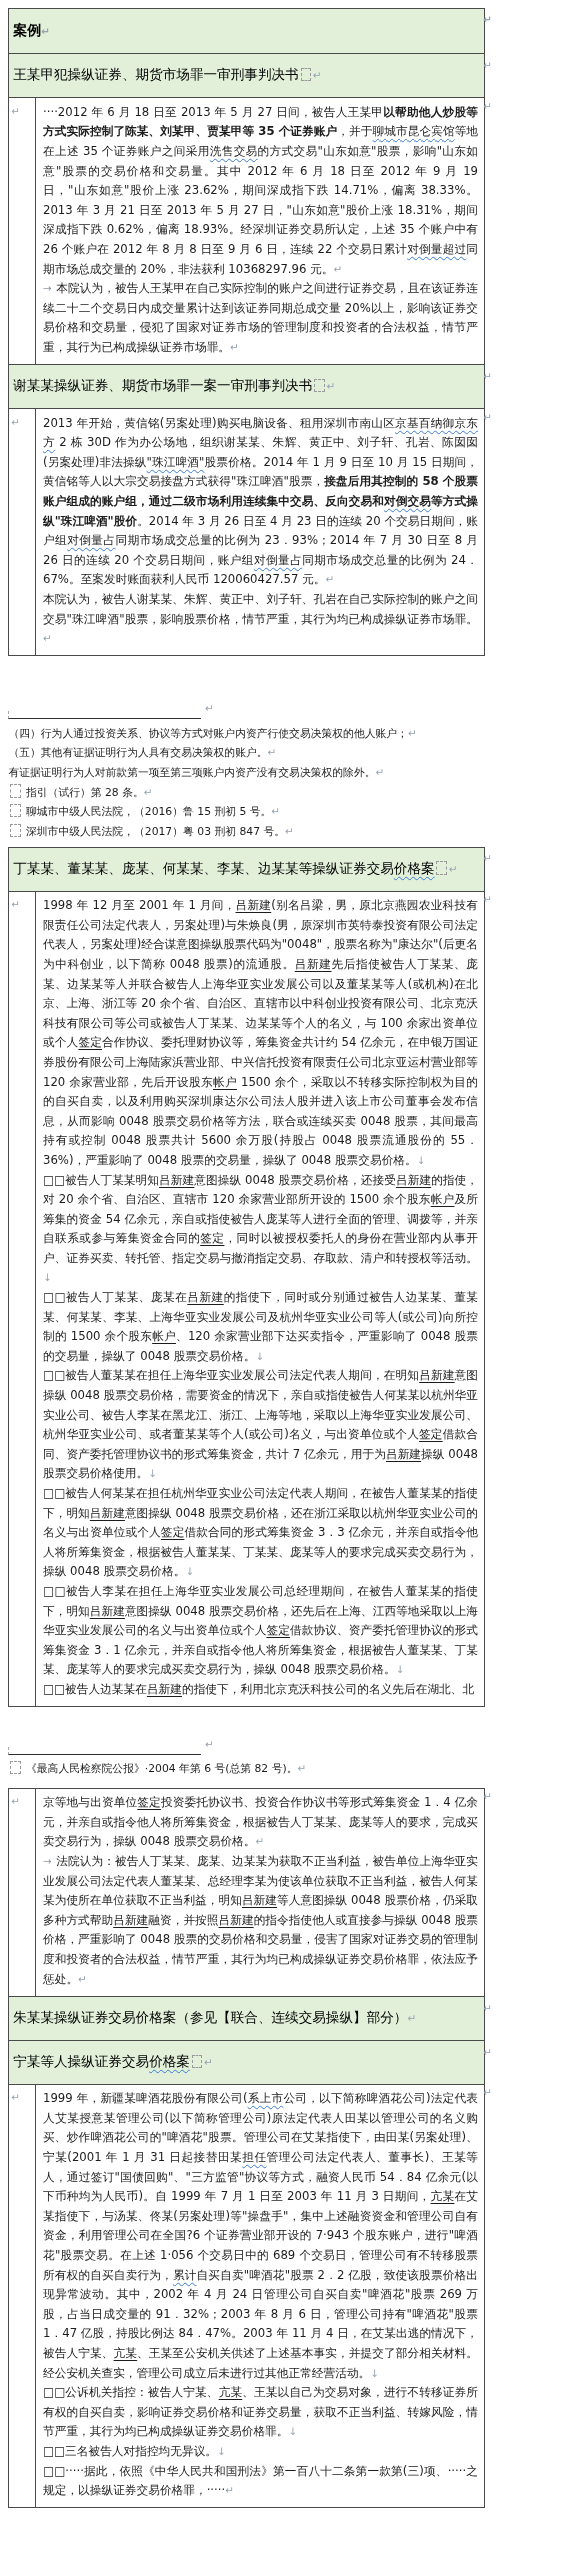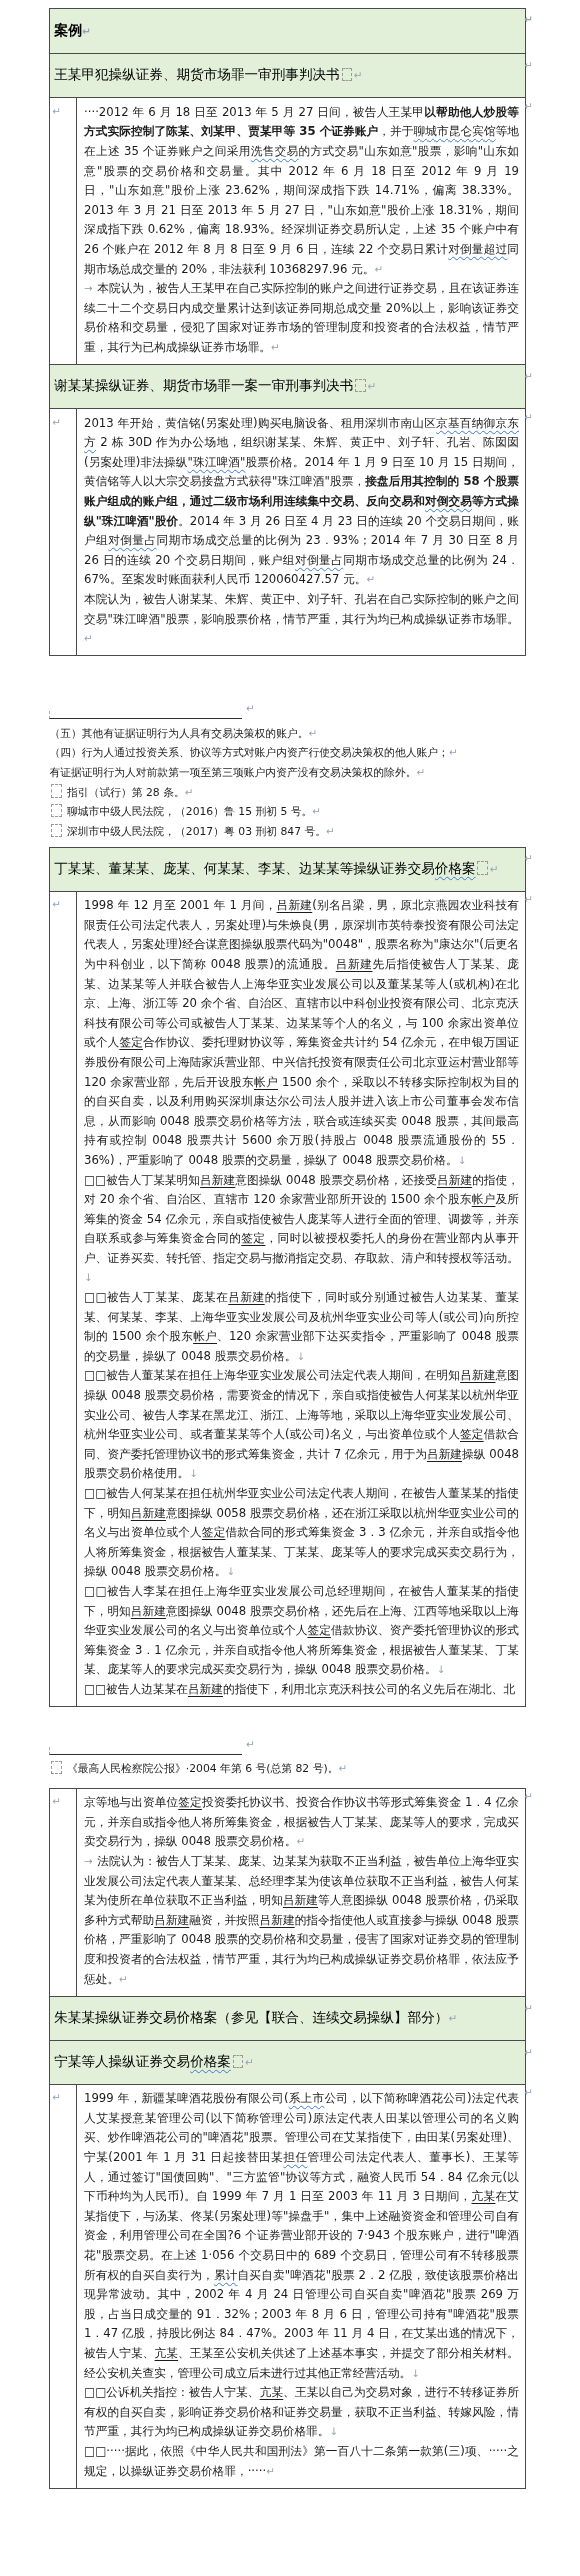--- a/index.html
+++ b/index.html
@@ -1,20 +1,20 @@
 <!DOCTYPE html>
 <html style="font-size:15px"><head>
 <meta charset="utf-8">
 <style>
   html,body{margin:0;padding:0;}
   body{
     width:581px;height:2576px;overflow:hidden;background:#ffffff;
     font-family:"DejaVu Sans","Liberation Sans",sans-serif;
   }
-  .page{position:relative;box-sizing:border-box;width:493px;padding:7.5px 8.4px 0 7.5px;margin-left:41px;}
+  .page{position:relative;box-sizing:border-box;width:493px;padding:7.5px 8.4px 0 7.5px;}
   .doc-table{border:0.9px solid #4a4a4a;background:#fff;}
   .trow{position:relative;border-bottom:0.9px solid #4a4a4a;}
   .trow:last-child{border-bottom:none;}
   .trow.title{background:#e2efd9;display:block;padding:11.2px 5.6px 11.2px 4.7px;
     font-size:13.6px;color:#000;line-height:19.6px;}
   .trow.title.big{font-weight:bold;font-size:14px;padding:12px 5.6px 12px 4.7px;}
   .trow.body{display:flex;background:#fff;}
   .cell-left{flex:0 0 27px;border-right:0.9px solid #4a4a4a;padding:2.8px 0 0 2.8px;box-sizing:border-box;}
   .cell-text{flex:1;padding:4.7px 5.6px 6.5px 7.5px;font-size:11.7px;line-height:19.6px;
     text-align:justify;color:#1c1c1c;}
@@ -59,38 +59,38 @@
         <div class="cell-text">
           <p><span>2013 年开始，黄信铭(另案处理)购买电脑设备、租用深圳市南山区</span><span class="wb">京基百纳御京东方</span><span> 2 栋 30D 作为办公场地，组织谢某某、朱辉、黄正中、刘子轩、孔岩、陈囡囡(另案处理)非法操纵</span><span class="wb">"珠江啤酒"</span><span>股票价格。2014 年 1 月 9 日至 10 月 15 日期间，黄信铭等人以大宗交易接盘方式获得"珠江啤酒"股票，</span><span class="b">接盘后用其控制的 58 个股票账户组成的账户组，通过二级市场利用连续集中交易、反向交易和</span><span class="bwb">对倒交易</span><span class="b">等方式操纵"珠江啤酒"股价</span><span>。2014 年 3 月 26 日至 4 月 23 日的连续 20 个交易日期间，账户组</span><span class="wb">对倒量占</span><span>同期市场成交总量的比例为 23．93%；2014 年 7 月 30 日至 8 月 26 日的连续 20 个交易日期间，账户组</span><span class="wb">对倒量占</span><span>同期市场成交总量的比例为 24．67%。至案发时账面获利人民币 120060427.57 元。</span><span class="fmark">↵</span></p>
           <p><span>本院认为，被告人谢某某、朱辉、黄正中、刘子轩、孔岩在自己实际控制的账户之间交易"珠江啤酒"股票，影响股票价格，情节严重，其行为均已构成操纵证券市场罪。</span><span class="fmark">↵</span></p>
         </div>
         <span class="eor">↵</span>
       </div>
     </div>
     <div class="spacer" style="height: 43px;"></div>
     <div class="fnblock">
       <div class="fnsep-wrap"><span class="fnsep"></span><span class="fmark">↵</span></div>
+      <div class="fnline"><span>（四）行为人通过投资关系、协议等方式对账户内资产行使交易决策权的他人账户；</span><span class="fmark">↵</span></div>
       <div class="fnline"><span>（五）其他有证据证明行为人具有交易决策权的账户。</span><span class="fmark">↵</span></div>
-      <div class="fnline"><span>（四）行为人通过投资关系、协议等方式对账户内资产行使交易决策权的他人账户；</span><span class="fmark">↵</span></div>
       <div class="fnline"><span>有证据证明行为人对前款第一项至第三项账户内资产没有交易决策权的除外。</span><span class="fmark">↵</span></div>
       <div class="fnline"><span class="refbox"></span><span> 指引（试行）第 28 条。</span><span class="fmark">↵</span></div>
       <div class="fnline"><span class="refbox"></span><span> 聊城市中级人民法院，（2016）鲁 15 刑初 5 号。</span><span class="fmark">↵</span></div>
       <div class="fnline"><span class="refbox"></span><span> 深圳市中级人民法院，（2017）粤 03 刑初 847 号。</span><span class="fmark">↵</span></div>
     </div>
     <div class="spacer" style="height: 4.7px;"></div>
     <div class="doc-table">
       <div class="trow title"><span>丁某某、董某某、庞某、何某某、李某、边某某等操纵证券交易</span><span class="wb">价格案</span><span class="refbox"></span><span class="fmark">↵</span><span class="eor">↵</span></div>
       <div class="trow body">
         <div class="cell-left"><span class="fmark">↵</span></div>
         <div class="cell-text">
           <p><span>1998 年 12 月至 2001 年 1 月间，</span><span class="wr">吕新建</span><span>(别名吕梁，男，原北京燕园农业科技有限责任公司法定代表人，另案处理)与朱焕良(男，原深圳市英特泰投资有限公司法定代表人，另案处理)经合谋意图操纵股票代码为"0048"，股票名称为"康达尔"(后更名为中科创业，以下简称 0048 股票)的流通股。</span><span class="wr">吕新建</span><span>先后指使被告人丁某某、庞某、边某某等人并联合被告人上海华亚实业发展公司以及董某某等人(或机构)在北京、上海、浙江等 20 余个省、自治区、直辖市以中科创业投资有限公司、北京克沃科技有限公司等公司或被告人丁某某、边某某等个人的名义，与 100 余家出资单位或个人</span><span class="wr">签定</span><span>合作协议、委托理财协议等，筹集资金共计约 54 亿余元，在申银万国证券股份有限公司上海陆家浜营业部、中兴信托投资有限责任公司北京亚运村营业部等 120 余家营业部，先后开设股东</span><span class="wr">帐户</span><span> 1500 余个，采取以不转移实际控制权为目的的自买自卖，以及利用购买深圳康达尔公司法人股并进入该上市公司董事会发布信息，从而影响 0048 股票交易价格等方法，联合或连续买卖 0048 股票，其间最高持有或控制 0048 股票共计 5600 余万股(持股占 0048 股票流通股份的 55．36%)，严重影响了 0048 股票的交易量，操纵了 0048 股票交易价格。</span><span class="fmark">↓</span></p>
           <p><span>□□被告人丁某某明知</span><span class="wr">吕新建</span><span>意图操纵 0048 股票交易价格，还接受</span><span class="wr">吕新建</span><span>的指使，对 20 余个省、自治区、直辖市 120 余家营业部所开设的 1500 余个股东</span><span class="wr">帐户</span><span>及所筹集的资金 54 亿余元，亲自或指使被告人庞某等人进行全面的管理、调拨等，并亲自联系或参与筹集资金合同的</span><span class="wr">签定</span><span>，同时以被授权委托人的身份在营业部内从事开户、证券买卖、转托管、指定交易与撤消指定交易、存取款、清户和转授权等活动。</span><span class="fmark">↓</span></p>
           <p><span>□□被告人丁某某、庞某在</span><span class="wr">吕新建</span><span>的指使下，同时或分别通过被告人边某某、董某某、何某某、李某、上海华亚实业发展公司及杭州华亚实业公司等人(或公司)向所控制的 1500 余个股东</span><span class="wr">帐户</span><span>、120 余家营业部下达买卖指令，严重影响了 0048 股票的交易量，操纵了 0048 股票交易价格。</span><span class="fmark">↓</span></p>
           <p><span>□□被告人董某某在担任上海华亚实业发展公司法定代表人期间，在明知</span><span class="wr">吕新建</span><span>意图操纵 0048 股票交易价格，需要资金的情况下，亲自或指使被告人何某某以杭州华亚实业公司、被告人李某在黑龙江、浙江、上海等地，采取以上海华亚实业发展公司、杭州华亚实业公司、或者董某某等个人(或公司)名义，与出资单位或个人</span><span class="wr">签定</span><span>借款合同、资产委托管理协议书的形式筹集资金，共计 7 亿余元，用于为</span><span class="wr">吕新建</span><span>操纵 0048 股票交易价格使用。</span><span class="fmark">↓</span></p>
-          <p><span>□□被告人何某某在担任杭州华亚实业公司法定代表人期间，在被告人董某某的指使下，明知</span><span class="wr">吕新建</span><span>意图操纵 0058 股票交易价格，还在浙江采取以杭州华亚实业公司的名义与出资单位或个人</span><span class="wr">签定</span><span>借款合同的形式筹集资金 3．3 亿余元，并亲自或指令他人将所筹集资金，根据被告人董某某、丁某某、庞某等人的要求完成买卖交易行为，操纵 0048 股票交易价格。</span><span class="fmark">↓</span></p>
+          <p><span>□□被告人何某某在担任杭州华亚实业公司法定代表人期间，在被告人董某某的指使下，明知</span><span class="wr">吕新建</span><span>意图操纵 0048 股票交易价格，还在浙江采取以杭州华亚实业公司的名义与出资单位或个人</span><span class="wr">签定</span><span>借款合同的形式筹集资金 3．3 亿余元，并亲自或指令他人将所筹集资金，根据被告人董某某、丁某某、庞某等人的要求完成买卖交易行为，操纵 0048 股票交易价格。</span><span class="fmark">↓</span></p>
           <p><span>□□被告人李某在担任上海华亚实业发展公司总经理期间，在被告人董某某的指使下，明知</span><span class="wr">吕新建</span><span>意图操纵 0048 股票交易价格，还先后在上海、江西等地采取以上海华亚实业发展公司的名义与出资单位或个人</span><span class="wr">签定</span><span>借款协议、资产委托管理协议的形式筹集资金 3．1 亿余元，并亲自或指令他人将所筹集资金，根据被告人董某某、丁某某、庞某等人的要求完成买卖交易行为，操纵 0048 股票交易价格。</span><span class="fmark">↓</span></p>
           <p><span>□□被告人边某某在</span><span class="wr">吕新建</span><span>的指使下，利用北京克沃科技公司的名义先后在湖北、北</span></p>
         </div>
         <span class="eor">↵</span>
       </div>
     </div>
     <div class="spacer" style="height: 28px;"></div>
     <div class="fnblock">
       <div class="fnsep-wrap"><span class="fnsep"></span><span class="fmark">↵</span></div>
       <div class="fnline"><span class="refbox"></span><span> 《最高人民检察院公报》·2004 年第 6 号(总第 82 号)。</span><span class="fmark">↵</span></div>
@@ -105,19 +105,20 @@
         </div>
         <span class="eor">↵</span>
       </div>
       <div class="trow title"><span>朱某某操纵证券交易价格案（参见【联合、连续交易操纵】部分）</span><span class="fmark">↵</span><span class="eor">↵</span></div>
       <div class="trow title"><span>宁某等人操纵证券交易</span><span class="wb">价格案</span><span class="refbox"></span><span class="fmark">↵</span><span class="eor">↵</span></div>
       <div class="trow body">
         <div class="cell-left"><span class="fmark">↵</span></div>
         <div class="cell-text">
           <p><span>1999 年，新疆某啤酒花股份有限公司(</span><span class="wb">系上市</span><span>公司，以下简称啤酒花公司)法定代表人艾某授意某管理公司(以下简称管理公司)原法定代表人田某以管理公司的名义购买、炒作啤酒花公司的"啤酒花"股票。管理公司在艾某指使下，由田某(另案处理)、宁某(2001 年 1 月 31 日起接替田某</span><span class="wb">担任</span><span>管理公司法定代表人、董事长)、王某等人，通过签订"国债回购"、"三方监管"协议等方式，融资人民币 54．84 亿余元(以下币种均为人民币)。自 1999 年 7 月 1 日至 2003 年 11 月 3 日期间，</span><span class="wr">亢某</span><span>在艾某指使下，与汤某、佟某(另案处理)等"操盘手"，集中上述融资资金和管理公司自有资金，利用管理公司在全国?6 个证券营业部开设的 7·943 个股东账户，进行"啤酒花"股票交易。在上述 1·056 个交易日中的 689 个交易日，管理公司有不转移股票所有权的自买自卖行为，</span><span class="wb">累计</span><span>自买自卖"啤酒花"股票 2．2 亿股，致使该股票价格出现异常波动。其中，2002 年 4 月 24 日管理公司自买自卖"啤酒花"股票 269 万股，占当日成交量的 91．32%；2003 年 8 月 6 日，管理公司持有"啤酒花"股票 1．47 亿股，持股比例达 84．47%。2003 年 11 月 4 日，在艾某出逃的情况下，被告人宁某、</span><span class="wr">亢某</span><span>、王某至公安机关供述了上述基本事实，并提交了部分相关材料。经公安机关查实，管理公司成立后未进行过其他正常经营活动。</span><span class="fmark">↓</span></p>
           <p><span>□□公诉机关指控：被告人宁某、</span><span class="wr">亢某</span><span>、王某以自己为交易对象，进行不转移证券所有权的自买自卖，影响证券交易价格和证券交易量，获取不正当利益、转嫁风险，情节严重，其行为均已构成操纵证券交易价格罪。</span><span class="fmark">↓</span></p>
+          <p><span>□□三名被告人对指控均无异议。</span><span class="fmark">↓</span></p>
           <p><span>□□·····据此，依照《中华人民共和国刑法》第一百八十二条第一款第(三)项、·····之规定，以操纵证券交易价格罪，·····</span><span class="fmark">↵</span></p>
         </div>
         <span class="eor">↵</span>
       </div>
     </div>
   </div>
 
 
 </body></html>

